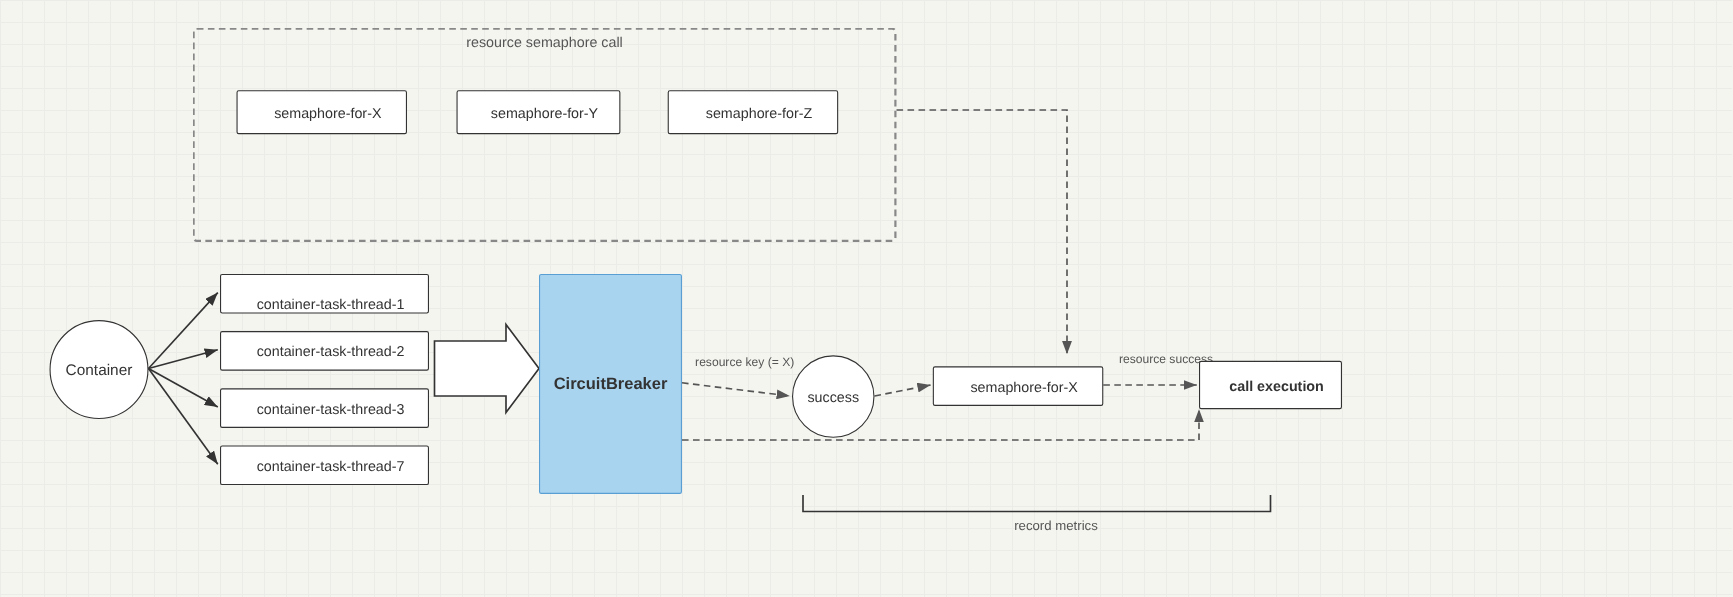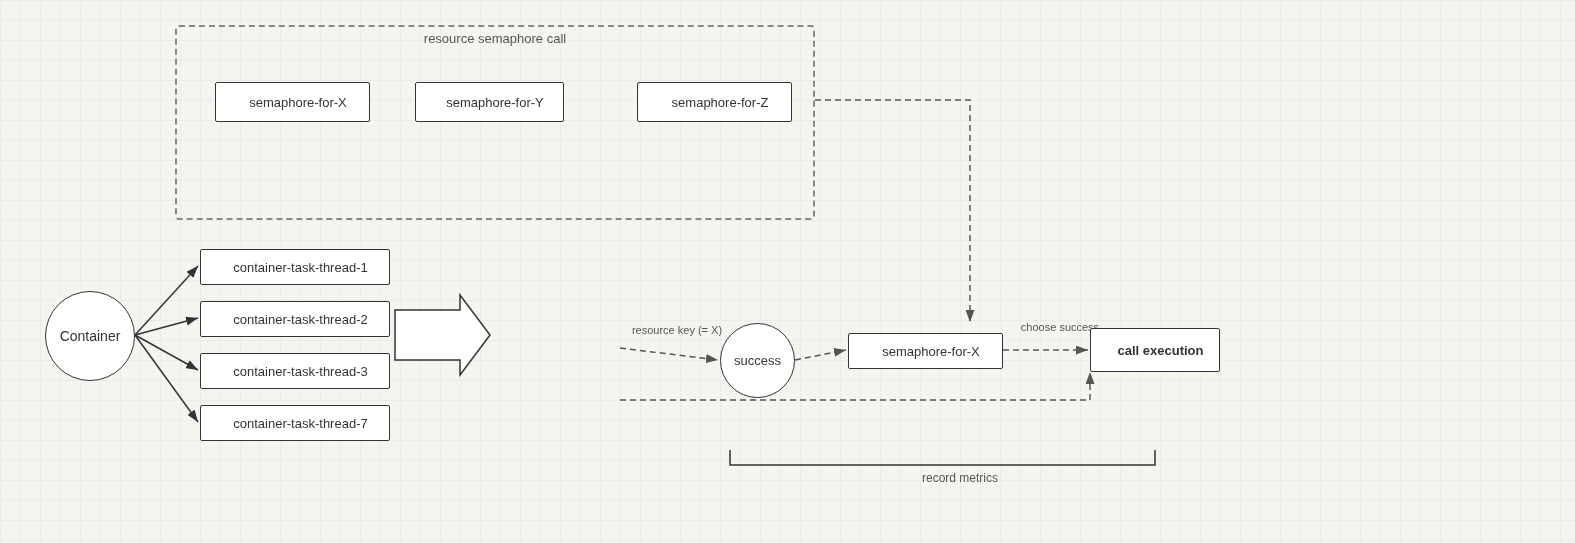--- a/index.html
+++ b/index.html
@@ -118,59 +118,62 @@
   </div>
 
   <div class="node node-rect" style="left:215px; top:82px; width:155px; height:40px;">
     <span>semaphore-for-X</span>
   </div>
 
   <div class="node node-rect" style="left:415px; top:82px; width:149px; height:40px;">
     <span>semaphore-for-Y</span>
   </div>
 
-  <div class="node node-rect" style="left:637px; top:82px; width:155px; height:40px;">
+  <div class="node node-rect" style="left:607px; top:82px; width:155px; height:40px;">
     <span>semaphore-for-Z</span>
   </div>
 
   <div class="node node-circle" style="left:45px; top:291px; width:90px; height:90px; font-size:14px;">
     <span>Container</span>
   </div>
 
-  <div class="node node-rect" style="left:200px; top:249px; width:190px; height:36px;">
+  <div class="node node-rect" style="left:200px; top:249px; width:190px; height:36px;align-items:flex-end;">
     <span>container-task-thread-1</span>
   </div>
 
   <div class="node node-rect" style="left:200px; top:301px; width:190px; height:36px;">
     <span>container-task-thread-2</span>
   </div>
 
   <div class="node node-rect" style="left:200px; top:353px; width:190px; height:36px;">
     <span>container-task-thread-3</span>
   </div>
 
   <div class="node node-rect" style="left:200px; top:405px; width:190px; height:36px;">
     <span>container-task-thread-7</span>
   </div>
 
+  <div class="node node-rect-blue" style="left:490px; top:249px; width:130px; height:200px; font-size:15px; font-weight:bold;">
+    <span>CircuitBreaker</span>
+  </div>
 
   <div class="node" style="left:622px; top:320px; width:110px; height:20px; font-size:11px; color:#555;">
     <span>resource key  (= X)</span>
   </div>
 
   <div class="node node-circle" style="left:720px; top:323px; width:75px; height:75px; font-size:13px;">
     <span>success</span>
   </div>
 
   <div class="node node-rect" style="left:848px; top:333px; width:155px; height:36px;">
     <span>semaphore-for-X</span>
   </div>
 
   <div class="node" style="left:1005px; top:318px; width:110px; height:18px; font-size:11px; color:#555;">
-    <span>choose success</span>
+    <span>resource success</span>
   </div>
 
   <div class="node node-rect" style="left:1090px; top:328px; width:130px; height:44px; font-weight:bold; font-size:13px;">
     <span>call execution</span>
   </div>
 
   <div class="node" style="left:860px; top:468px; width:200px; height:20px; font-size:12px; color:#555;">
     <span>record metrics</span>
   </div>
 

